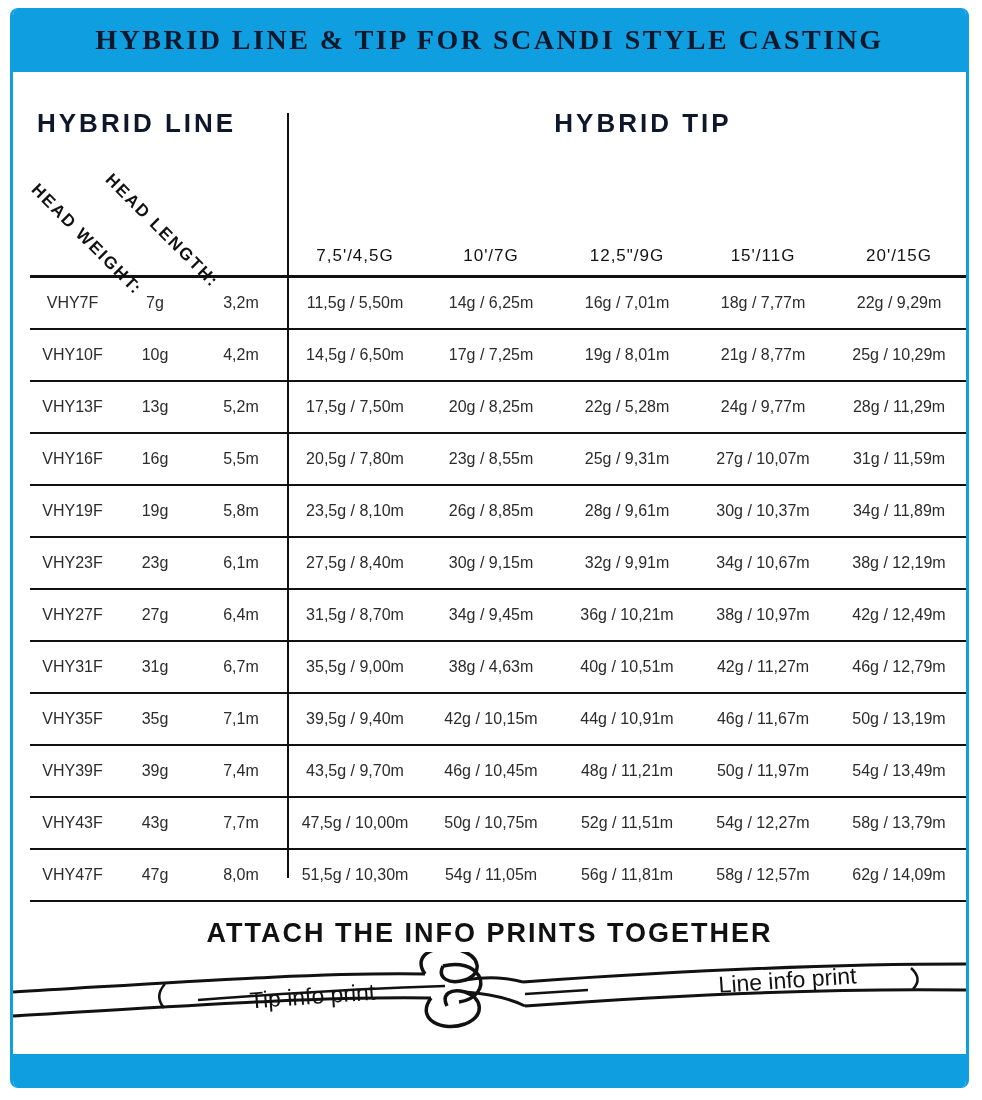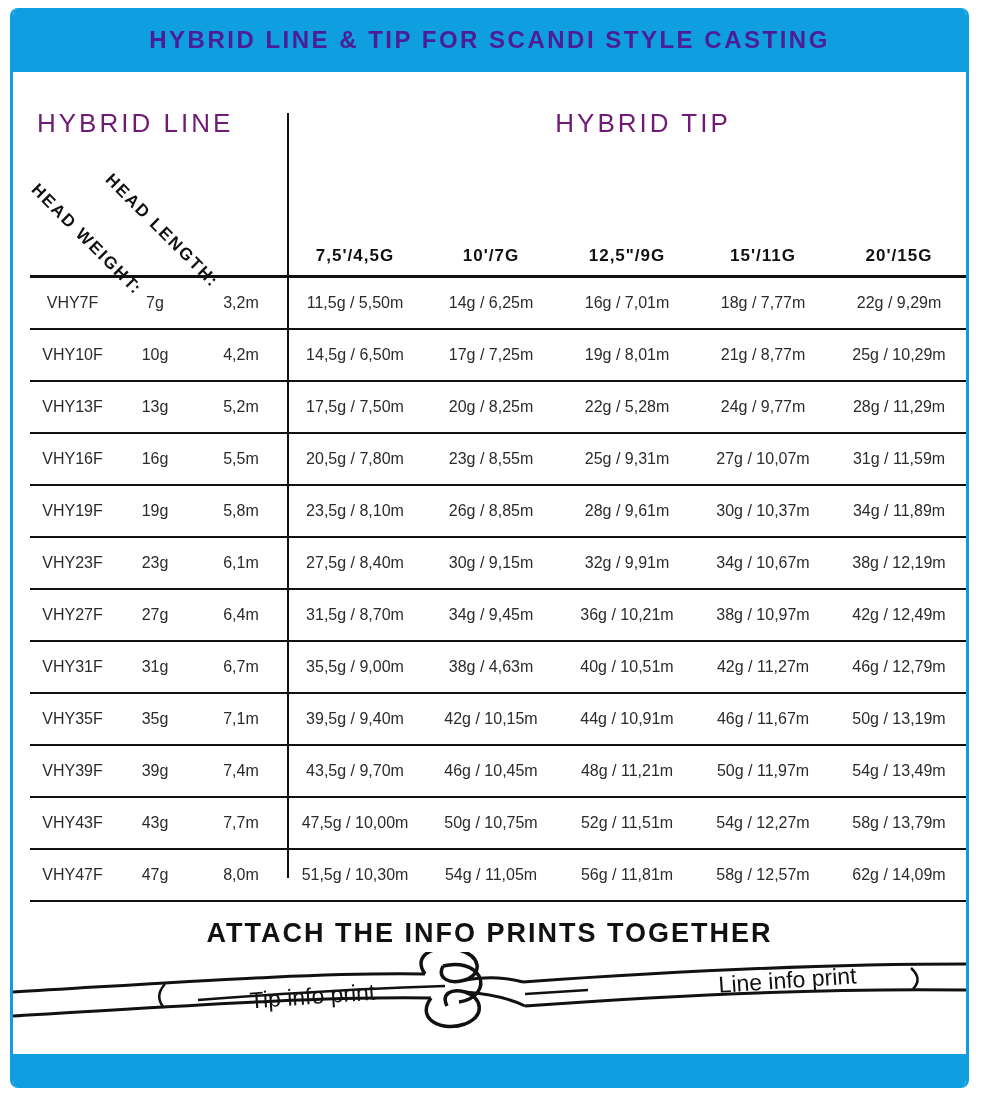--- a/index.html
+++ b/index.html
@@ -3,33 +3,33 @@
 <meta charset="utf-8">
 <style>
   html,body{margin:0;padding:0;background:#ffffff;}
   body{width:982px;height:1100px;position:relative;font-family:"Liberation Sans",sans-serif;color:#222;}
   .frame{position:absolute;left:10px;top:8px;width:959px;height:1080px;box-sizing:border-box;
          border-left:3px solid var(--accent);border-right:3px solid var(--accent);
          border-radius:8px;overflow:hidden;background:#fff;}
   :root{--accent:#0f9ee0;--ink:#1a1a1a;}
   .banner{position:absolute;top:0;left:0;right:0;height:64px;background:var(--accent);
           display:flex;align-items:center;justify-content:center;}
-  .banner-title{color:#4c1d95;font-weight:800;font-size:24px;letter-spacing:2.5px;white-space:nowrap;
-                font-family:Liberation Sans, sans-serif;}
+  .banner-title{color:#0f172a;font-weight:800;font-size:28px;letter-spacing:2.5px;white-space:nowrap;
+                font-family:Liberation Serif, serif;}
   .bottombar{position:absolute;bottom:0;left:0;right:0;height:34px;background:var(--accent);}
-  .section-header{position:absolute;font-weight:400;font-size:26px;letter-spacing:3px;color:#701a75;white-space:nowrap;}
+  .section-header{position:absolute;font-weight:700;font-size:26px;letter-spacing:3px;color:#0f172a;white-space:nowrap;}
   #hdr-line{left:24px;top:100px;}
   #hdr-tip{left:500px;top:100px;width:260px;text-align:center;}
   .vdivider{position:absolute;left:274px;top:105px;width:2px;height:765px;background:#111;}
   .diag{position:absolute;font-weight:800;font-size:17px;letter-spacing:2px;color:#111;
         transform:rotate(45deg);transform-origin:left top;white-space:nowrap;}
   #diag-weight{left:28px;top:172px;}
   #diag-length{left:102px;top:162px;}
   table.spec{position:absolute;left:17px;top:238px;width:937px;border-collapse:collapse;table-layout:fixed;}
-  table.spec th{font-weight:700;font-size:17px;letter-spacing:1px;color:#111;vertical-align:bottom;
+  table.spec th{font-weight:400;font-size:17px;letter-spacing:1px;color:#111;vertical-align:bottom;
                 padding:0 0 9px 0;text-align:center;border-bottom:3px solid #111;white-space:nowrap;}
   table.spec td{height:48px;text-align:center;font-size:16px;color:#2b2b2b;
                 border-bottom:2px solid #111;white-space:nowrap;}
   .footer-title{position:absolute;left:0;right:0;top:910px;text-align:center;font-weight:800;
                 font-size:27px;letter-spacing:2px;color:#111;white-space:nowrap;}
   .knot-art{position:absolute;left:0;top:944px;width:953px;height:100px;}
   .knot-art text{font-family:"Liberation Sans",sans-serif;font-size:23px;fill:#111;}
 </style>
 </head>
 <body>

